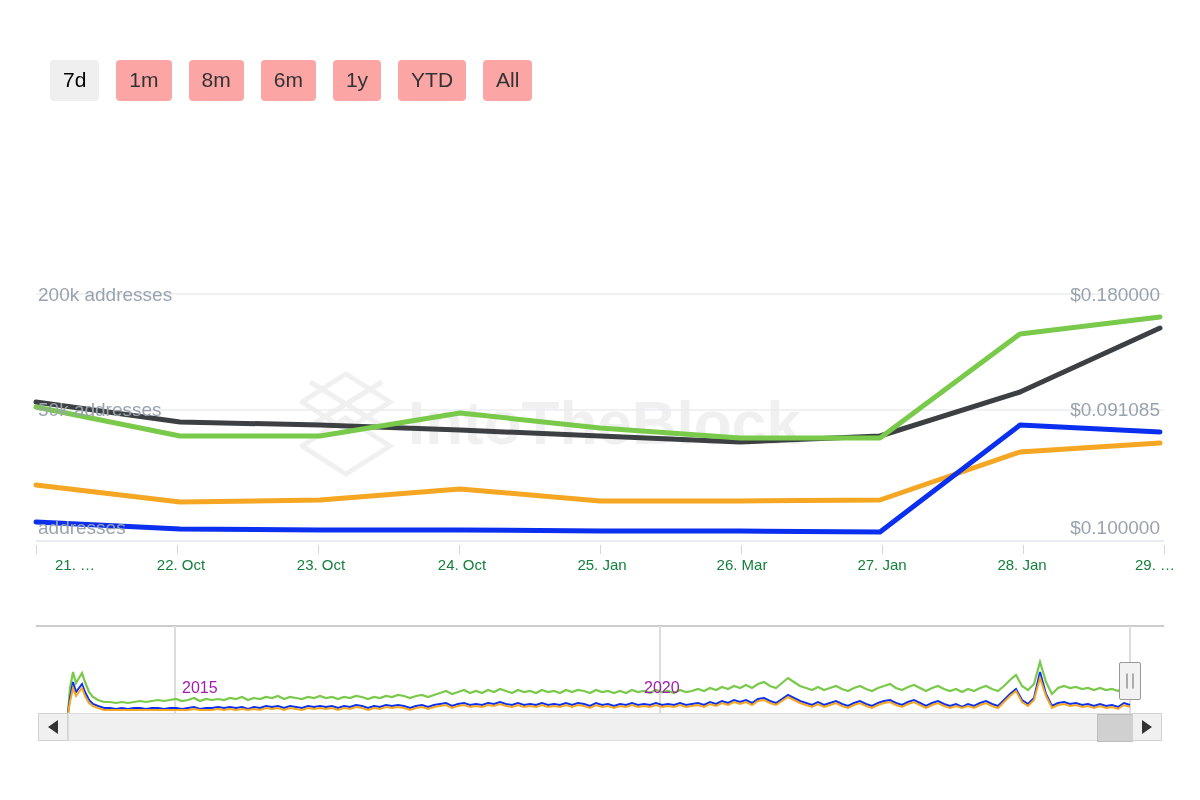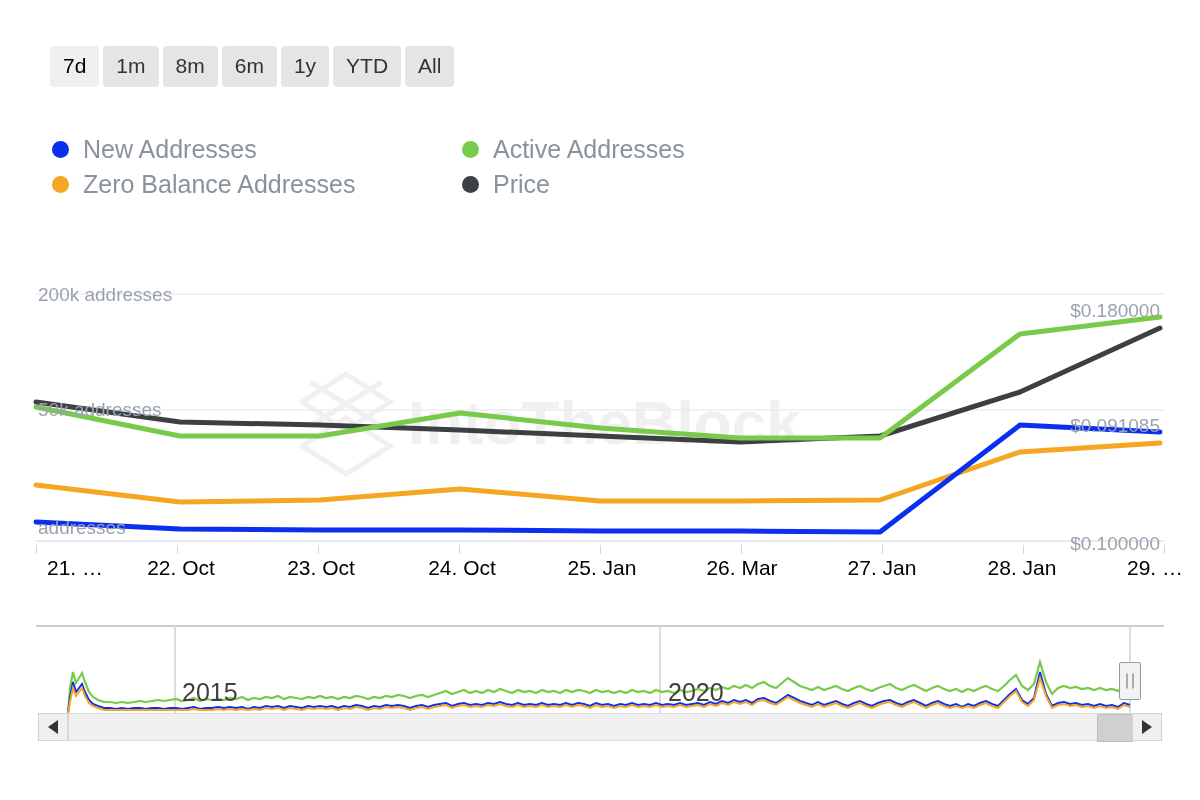--- a/index.html
+++ b/index.html
@@ -7,25 +7,25 @@
     margin: 0; padding: 0;
     width: 1200px; height: 800px;
     background: #ffffff;
     font-family: "Liberation Sans", sans-serif;
     overflow: hidden;
   }
   #app { position: relative; width: 1200px; height: 800px; background: #fff; }
 
   
   .range-bar {
-    position: absolute; left: 50px; top: 46px;
-    display: flex; align-items: center; gap: 4px;
+    position: absolute; left: 50px; top: 60px;
+    display: flex; align-items: center; gap: 17px;
   }
   .range-btn {
-    background: #e5e5e5;
+    background: #fca5a5;
     border: none; border-radius: 4px;
     color: #333333;
     font-family: "Liberation Sans", sans-serif;
     font-size: 21px;
     line-height: 1;
     padding: 9px 13px 11px 13px;
     cursor: pointer;
     white-space: nowrap;
   }
   .range-btn.selected { background: #efefef; color: #000; }
@@ -60,21 +60,21 @@
 
   .axis-label {
     position: absolute;
     color: #9aa3ad;
     font-size: 19px;
     line-height: 1;
     white-space: nowrap;
     pointer-events: none;
   }
   .axis-label.left  { left: 38px; }
-  .axis-label.right { right: 40px; text-align: right; margin-top: 16px; }
+  .axis-label.right { right: 40px; text-align: right; }
 
   .watermark {
     position: absolute;
     left: 300px; top: 98px;
     width: 620px; height: 112px;
     opacity: 1;
     pointer-events: none;
   }
   .wm-text {
     font-size: 62px;
@@ -83,31 +83,31 @@
     font-family: "Liberation Sans", sans-serif;
   }
 
   
   .xaxis {
     position: absolute; left: 0; top: 545px; width: 1200px; height: 46px;
   }
   .xtick-line { position: absolute; top: 0; width: 1px; height: 9px; background: #cfd6dd; }
   .xtick-label {
     position: absolute; top: 12px;
-    color: #000000; font-size: 21px; line-height: 1;
+    color: #15803d; font-size: 15px; line-height: 1;
     transform: translateX(-50%);
     white-space: nowrap;
   }
 
   
   .navigator { position: absolute; left: 0; top: 620px; width: 1200px; height: 100px; }
   .nav-svg { position: absolute; left: 0; top: 0; }
   .nav-year {
     position: absolute;
-    color: #404040; font-size: 25px; line-height: 1;
+    color: #a21caf; font-size: 16px; line-height: 1;
     pointer-events: none; white-space: nowrap;
   }
   .nav-handle {
     position: absolute;
     width: 22px; height: 38px;
     background: #f2f2f2;
     border: 1px solid #999999;
     border-radius: 2px;
     cursor: ew-resize;
   }
@@ -149,38 +149,20 @@
   <div class="range-bar">
     <button class="range-btn selected">7d</button>
     <button class="range-btn">1m</button>
     <button class="range-btn">8m</button>
     <button class="range-btn">6m</button>
     <button class="range-btn">1y</button>
     <button class="range-btn">YTD</button>
     <button class="range-btn">All</button>
   </div>
 
-  <div class="legend">
-    <div class="legend-item">
-      <span class="legend-dot" style="background:#0b2fef"></span>
-      <span class="legend-label">New Addresses</span>
-    </div>
-    <div class="legend-item">
-      <span class="legend-dot" style="background:#79c94a"></span>
-      <span class="legend-label">Active Addresses</span>
-    </div>
-    <div class="legend-item">
-      <span class="legend-dot" style="background:#f5a623"></span>
-      <span class="legend-label">Zero Balance Addresses</span>
-    </div>
-    <div class="legend-item">
-      <span class="legend-dot" style="background:#3c4043"></span>
-      <span class="legend-label">Price</span>
-    </div>
-  </div>
 
   <div class="plot-wrap">
 
     <svg class="watermark" viewBox="0 0 620 112" width="620" height="112">
       <g fill="none" stroke="#f0f0f0" stroke-width="5">
         <path d="M46 6 L90 34 L46 62 L2 34 Z"></path>
         <path d="M46 50 L90 78 L46 106 L2 78 Z"></path>
         <path d="M10 14 L82 58"></path>
         <path d="M82 14 L10 58"></path>
       </g>
@@ -238,21 +220,21 @@
       <line x1="1130" y1="6" x2="1130" y2="96" stroke="#dcdcdc" stroke-width="2"></line>
 
       <polyline fill="none" stroke="#79c94a" stroke-width="2.2" points="68,92 70,68 73,52 76,63 79,58 82,53 85,62 89,72 93,77 98,80 104,82 110,82 116,83 122,82 128,83 134,82 140,81 146,82 152,81 158,80 164,81 170,80 176,79 182,81 188,80 194,78 200,81 206,79 212,80 218,79 224,80 230,78 236,79 242,77 248,80 254,78 260,79 266,77 272,78 278,76 284,79 290,77 296,78 302,79 308,77 314,78 320,76 326,78 332,77 338,79 344,77 350,78 356,76 362,77 368,79 374,77 380,78 386,76 392,77 398,75 404,76 410,78 416,76 422,75 428,77 434,75 440,73 446,71 452,74 458,72 464,70 470,73 476,71 482,73 488,70 494,72 500,69 506,71 512,73 518,70 524,72 530,71 536,73 542,70 548,72 554,71 560,73 566,70 572,72 578,70 584,71 590,73 596,70 602,72 608,71 614,73 620,71 626,73 632,70 638,72 644,71 650,73 656,70 662,72 668,71 674,73 680,70 686,72 692,71 698,69 704,71 710,68 716,70 722,67 728,69 734,66 740,68 746,65 752,68 758,64 764,62 770,66 776,68 782,63 788,58 794,62 800,66 806,68 812,70 818,67 824,70 830,68 836,66 842,69 848,71 854,68 860,66 866,69 872,71 878,68 884,66 890,64 896,68 902,70 908,67 914,65 920,68 926,71 932,68 938,66 944,69 950,71 956,69 962,72 968,69 974,71 980,68 986,66 992,69 998,71 1004,66 1010,60 1016,55 1022,66 1028,70 1034,64 1040,42 1046,62 1052,74 1058,68 1064,66 1070,68 1076,67 1082,69 1088,68 1094,70 1100,68 1106,70 1112,69 1118,71 1124,66 1130,68"></polyline>
 
       <polyline fill="none" stroke="#0b2fef" stroke-width="2" points="68,93 70,78 73,62 76,72 79,68 82,64 85,72 89,80 93,84 98,86 104,88 110,88 116,89 122,88 128,89 134,88 140,88 146,89 152,88 158,88 164,89 170,88 176,88 182,89 188,88 194,87 200,89 206,88 212,88 218,87 224,88 230,87 236,88 242,87 248,89 254,87 260,88 266,86 272,87 278,86 284,88 290,86 296,87 302,88 308,86 314,87 320,86 326,87 332,86 338,88 344,86 350,87 356,85 362,86 368,88 374,86 380,87 386,85 392,86 398,85 404,86 410,88 416,86 422,85 428,87 434,85 440,84 446,83 452,86 458,84 464,83 470,85 476,84 482,85 488,83 494,84 500,82 506,84 512,85 518,83 524,85 530,84 536,85 542,83 548,85 554,84 560,85 566,83 572,85 578,83 584,84 590,86 596,83 602,85 608,84 614,86 620,84 626,85 632,83 638,85 644,84 650,85 656,83 662,85 668,84 674,85 680,83 686,85 692,84 698,83 704,85 710,82 716,84 722,81 728,83 734,80 740,82 746,80 752,83 758,79 764,78 770,81 776,83 782,79 788,75 794,78 800,81 806,83 812,85 818,82 824,85 830,83 836,81 842,84 848,86 854,83 860,81 866,84 872,86 878,83 884,81 890,80 896,83 902,85 908,82 914,80 920,83 926,86 932,83 938,81 944,84 950,86 956,84 962,87 968,84 974,86 980,83 986,81 992,84 998,86 1004,80 1010,74 1016,69 1022,80 1028,84 1034,78 1040,52 1046,74 1052,86 1058,83 1064,82 1070,84 1076,83 1082,85 1088,84 1094,86 1100,84 1106,86 1112,85 1118,87 1124,83 1130,85"></polyline>
 
       <polyline fill="none" stroke="#f5a623" stroke-width="2" points="68,94 70,82 73,68 76,76 79,72 82,68 85,76 89,83 93,86 98,88 104,90 110,90 116,90 122,90 128,90 134,90 140,90 146,90 152,90 158,90 164,90 170,90 176,90 182,90 188,90 194,89 200,90 206,90 212,90 218,89 224,90 230,89 236,90 242,89 248,90 254,89 260,90 266,88 272,89 278,88 284,90 290,88 296,89 302,90 308,88 314,89 320,88 326,89 332,88 338,90 344,88 350,89 356,87 362,88 368,90 374,88 380,89 386,87 392,88 398,87 404,88 410,90 416,88 422,87 428,89 434,87 440,86 446,85 452,88 458,86 464,85 470,87 476,86 482,87 488,85 494,86 500,84 506,86 512,87 518,85 524,87 530,86 536,87 542,85 548,87 554,86 560,87 566,85 572,87 578,85 584,86 590,88 596,85 602,87 608,86 614,88 620,86 626,87 632,85 638,87 644,86 650,87 656,85 662,87 668,86 674,87 680,85 686,87 692,86 698,85 704,87 710,84 716,86 722,83 728,85 734,82 740,84 746,82 752,85 758,81 764,80 770,83 776,85 782,81 788,77 794,80 800,83 806,85 812,87 818,84 824,87 830,85 836,83 842,86 848,88 854,85 860,83 866,86 872,88 878,85 884,83 890,82 896,85 902,87 908,84 914,82 920,85 926,88 932,85 938,83 944,86 950,88 956,86 962,88 968,86 974,88 980,85 986,83 992,86 998,88 1004,82 1010,76 1016,71 1022,82 1028,86 1034,80 1040,58 1046,76 1052,88 1058,85 1064,84 1070,86 1076,85 1082,87 1088,86 1094,88 1100,86 1106,88 1112,87 1118,89 1124,85 1130,87"></polyline>
     </svg>
 
     <div class="nav-year" style="left:182px; top:60px;">2015</div>
-    <div class="nav-year" style="left:668px; top:60px;">2020</div>
+    <div class="nav-year" style="left:644px; top:60px;">2020</div>
 
     <div class="nav-handle" style="left:1119px; top:42px;">
       <span class="grip"></span>
     </div>
   </div>
 
   <div class="scrollbar">
     <div class="sb-btn left">
       <span class="tri"></span>
     </div>

